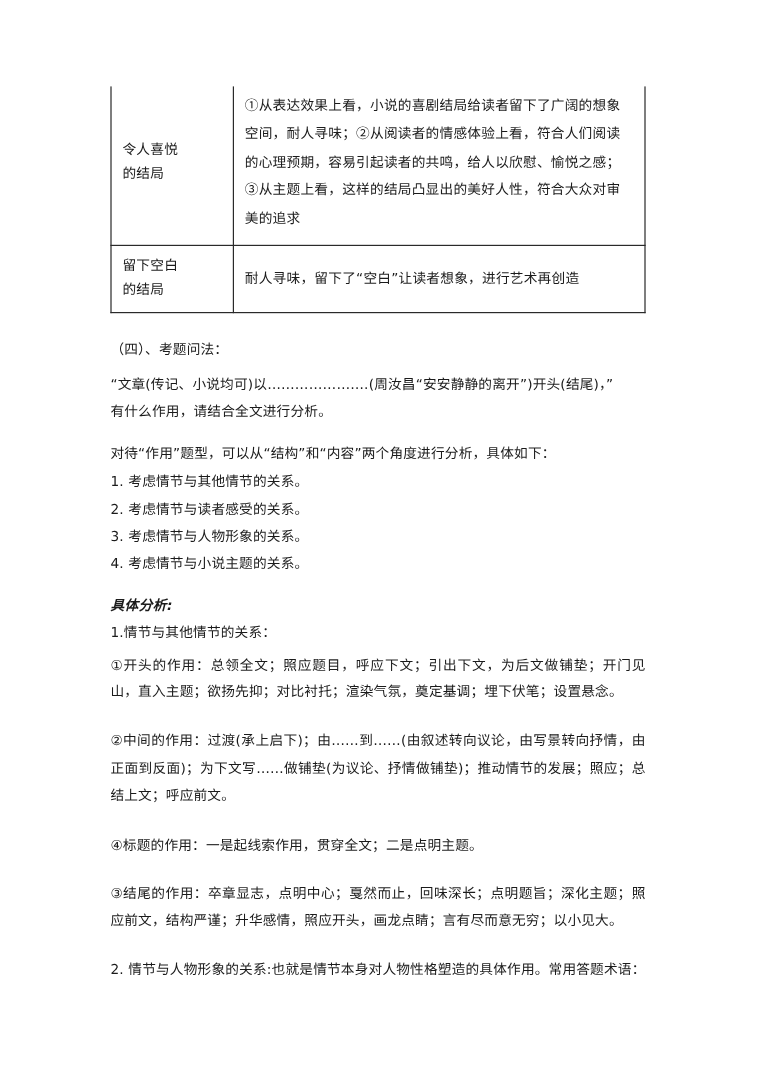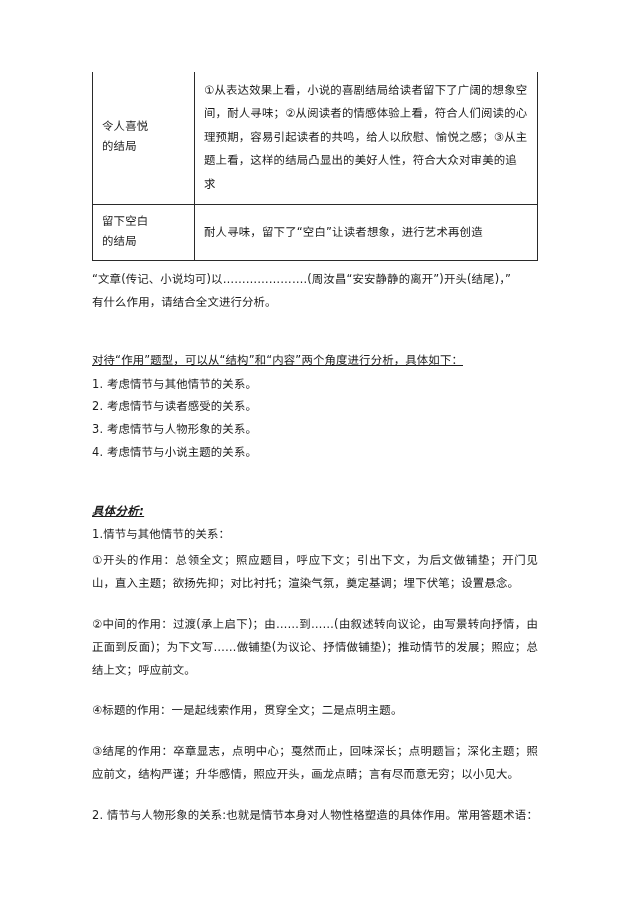--- a/index.html
+++ b/index.html
@@ -44,20 +44,21 @@
     border-top: 1px solid #2a2a2a;
     padding: 7px 9px 8px 9px;
     vertical-align: middle;
     font-size: 11.4px;
     line-height: 1.95;
     color: #1b1b1b;
     letter-spacing: 0.2px;
   }
   table.info-table tr:first-child td {
     border-top: none;
+    font-family: Liberation Mono, monospace;
   }
   td.label-cell {
     width: 83px;
     padding-left: 11px;
     padding-right: 4px;
     white-space: nowrap;
   }
   td.label-cell .lbl-line {
     display: block;
     line-height: 1.75;
@@ -80,21 +81,21 @@
     font-size: 11.4px;
     line-height: 1.95;
     color: #1b1b1b;
     letter-spacing: 0.15px;
     text-align: justify;
     text-justify: inter-ideograph;
   }
   .sec-head {
     margin-top: 19px;
   }
-  .gap-lg { margin-top: 36px; text-decoration: underline; }
+  .gap-lg { margin-top: 12px; }
   .tight { margin-top: 1px; }
 
   .quote-block {
     margin-top: 7px;
   }
   .quote-block .ln {
     display: block;
     line-height: 2.0;
   }
 
@@ -138,20 +139,21 @@
             <span class="lbl-line">留下空白</span>
             <span class="lbl-line">的结局</span>
           </td>
           <td class="body-cell single">
             <span class="bc-inner">耐人寻味，留下了“空白”让读者想象，进行艺术再创造</span>
           </td>
         </tr>
       </tbody>
     </table>
 
+    <div class="blk sec-head">（四）、考题问法：</div>
 
     <div class="blk quote-block">
       <span class="ln">“文章(传记、小说均可)以………………….(周汝昌“安安静静的离开”)开头(结尾)，”</span>
       <span class="ln">有什么作用，请结合全文进行分析。</span>
     </div>
 
     <div class="blk gap-lg">对待“作用”题型，可以从“结构”和“内容”两个角度进行分析，具体如下：</div>
     <div class="blk tight">
       <span class="list-line">1. 考虑情节与其他情节的关系。</span>
       <span class="list-line">2. 考虑情节与读者感受的关系。</span>

